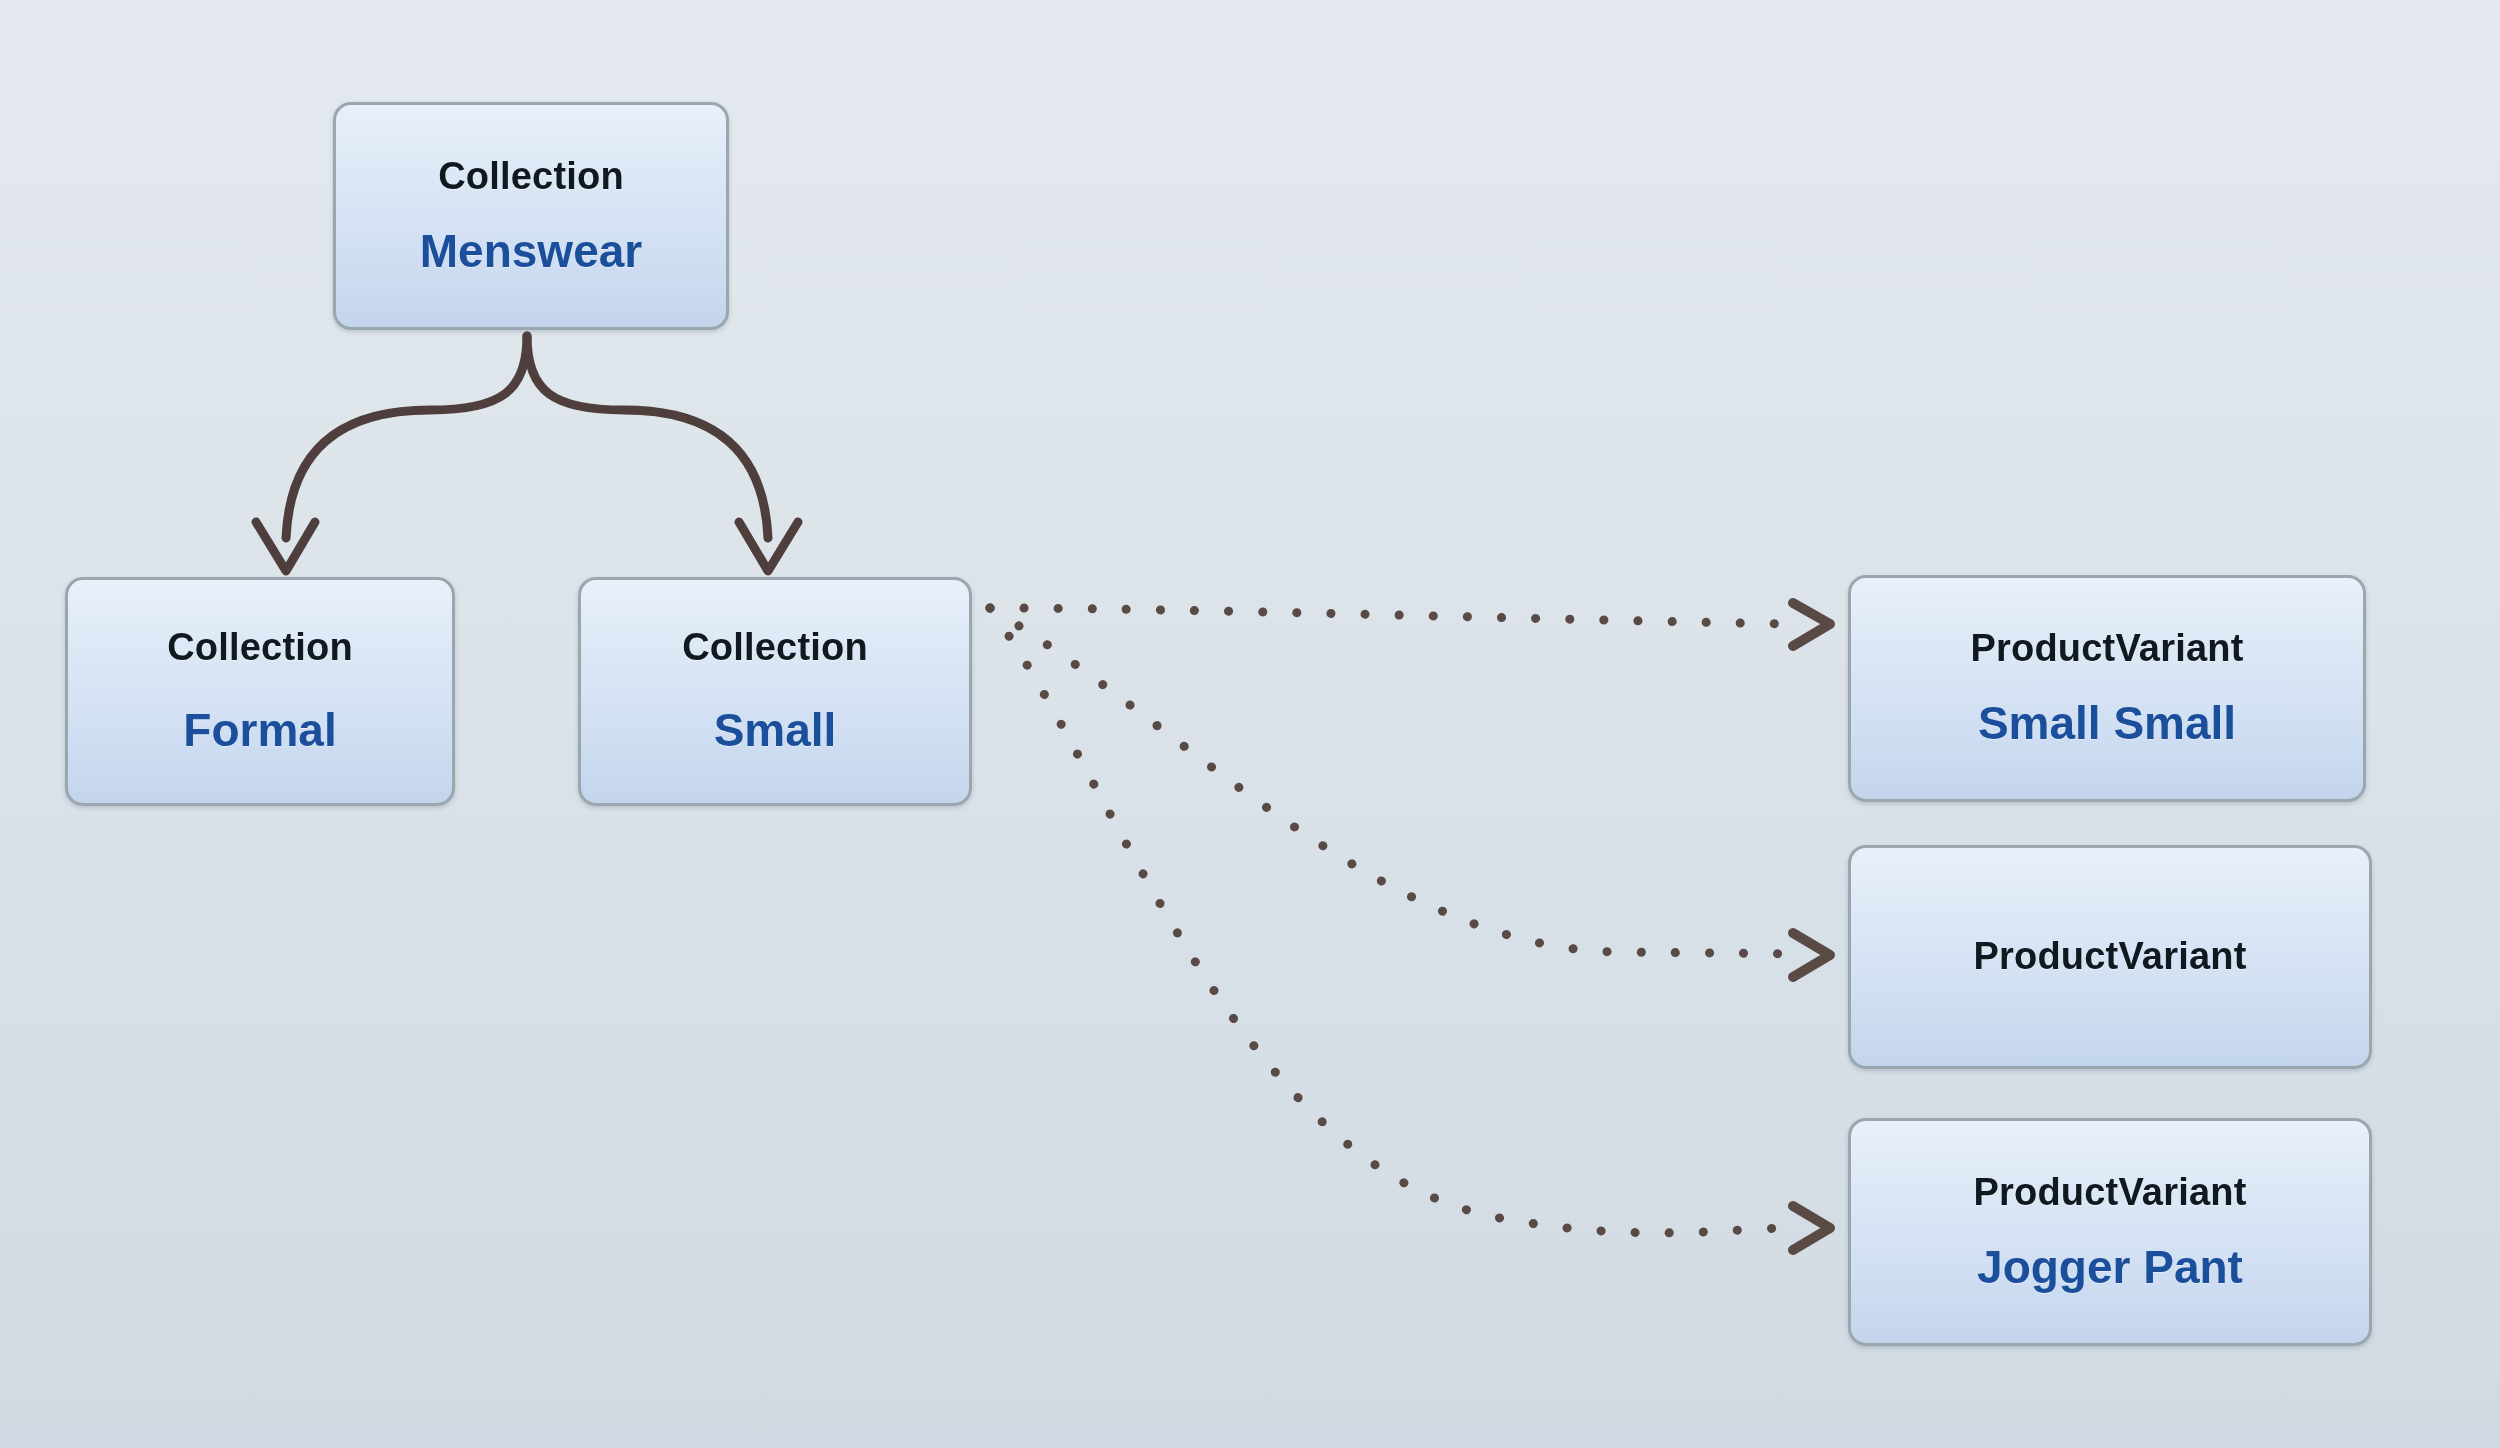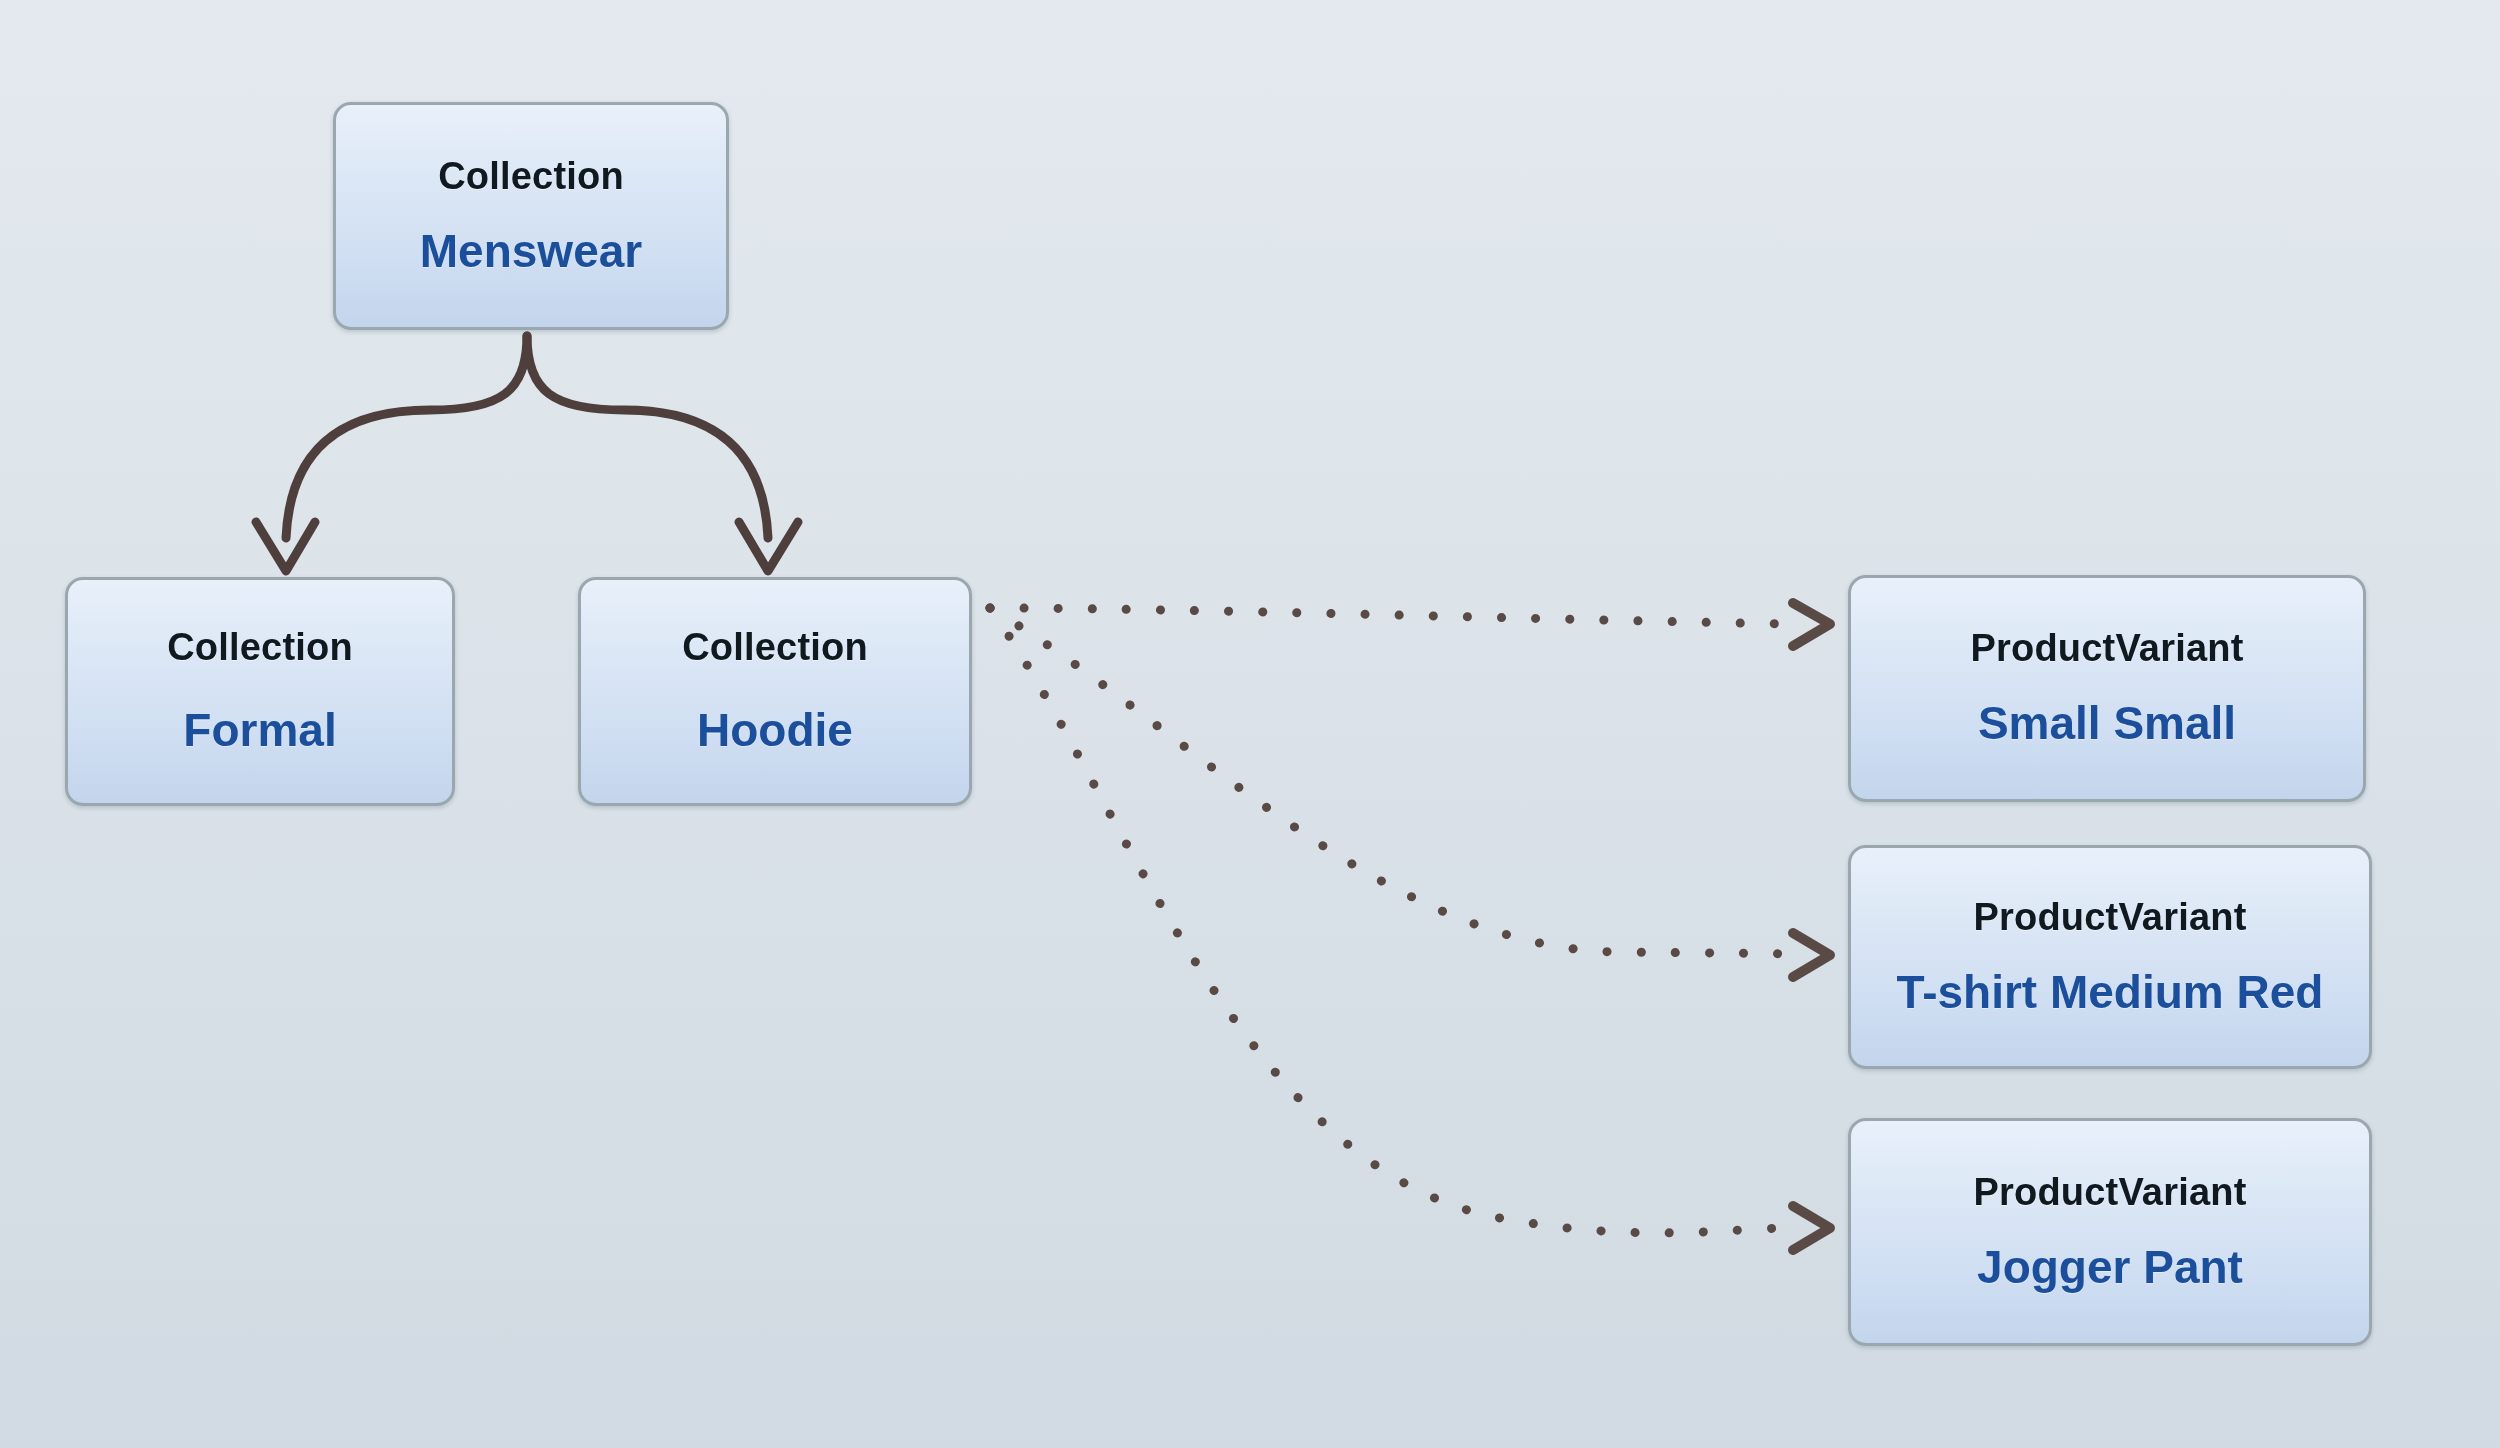--- a/index.html
+++ b/index.html
@@ -106,31 +106,30 @@
     <div class="node-name">Menswear</div>
   </div>
 
   <div class="node node-gap-lg" id="node-formal">
     <div class="node-type">Collection</div>
     <div class="node-name">Formal</div>
   </div>
 
   <div class="node node-gap-lg" id="node-casual">
     <div class="node-type">Collection</div>
-    <div class="node-name">Hoodie</div>
+    <div class="node-name">Small</div>
   </div>
 
   <div class="node" id="node-hoodie">
     <div class="node-type">ProductVariant</div>
     <div class="node-name">Small Small</div>
   </div>
 
   <div class="node" id="node-tshirt">
     <div class="node-type">ProductVariant</div>
-    <div class="node-name">T-shirt Medium Red</div>
   </div>
 
   <div class="node" id="node-jogger">
     <div class="node-type">ProductVariant</div>
     <div class="node-name">Jogger Pant</div>
   </div>
 
 </div>
 
 </body></html>

